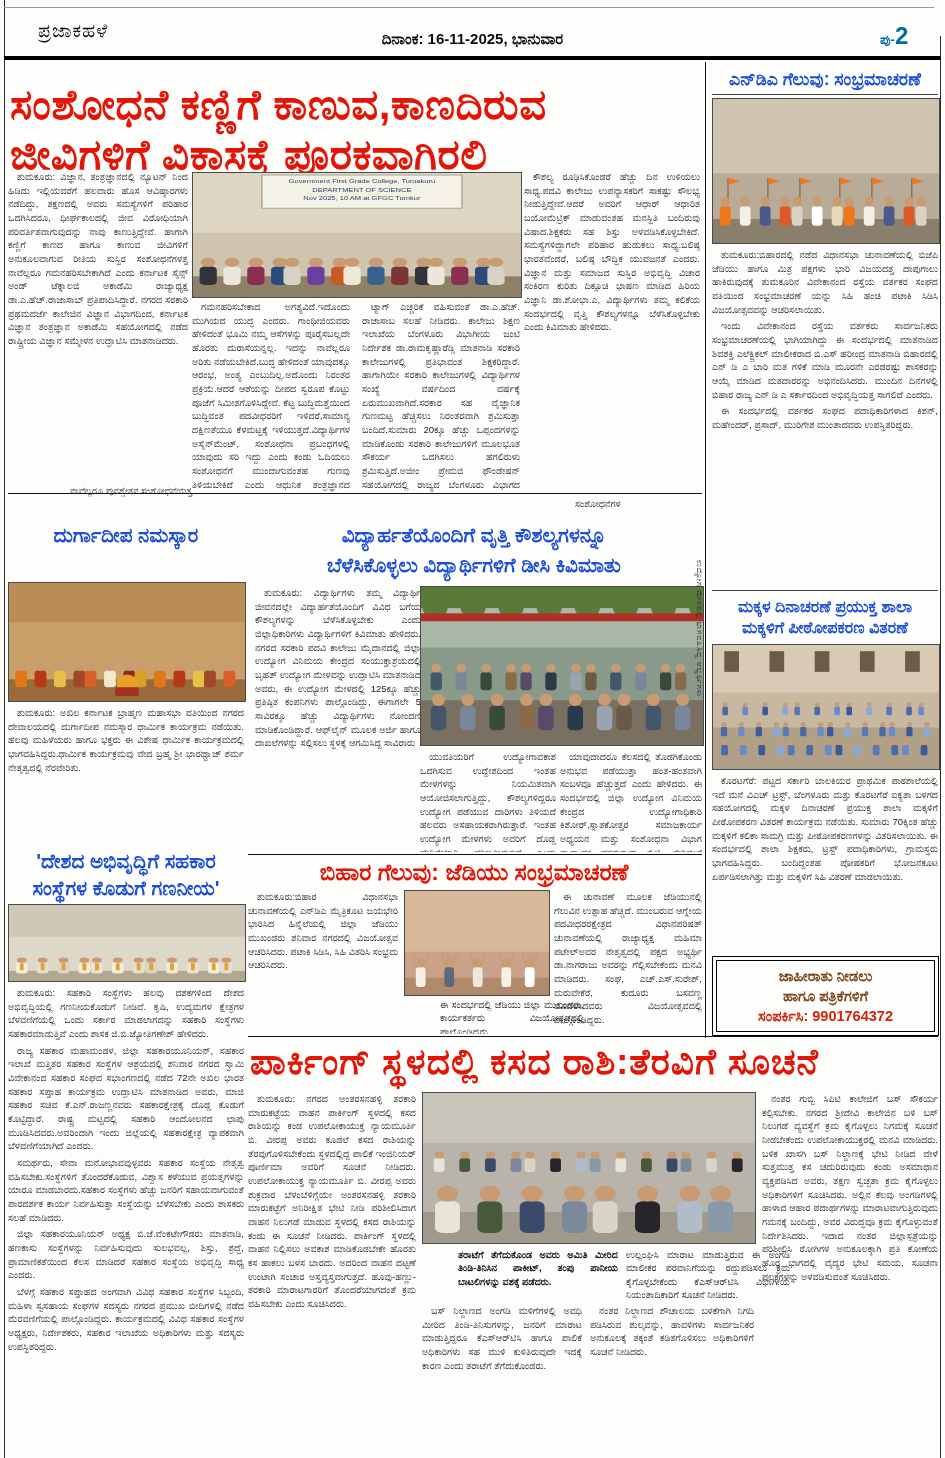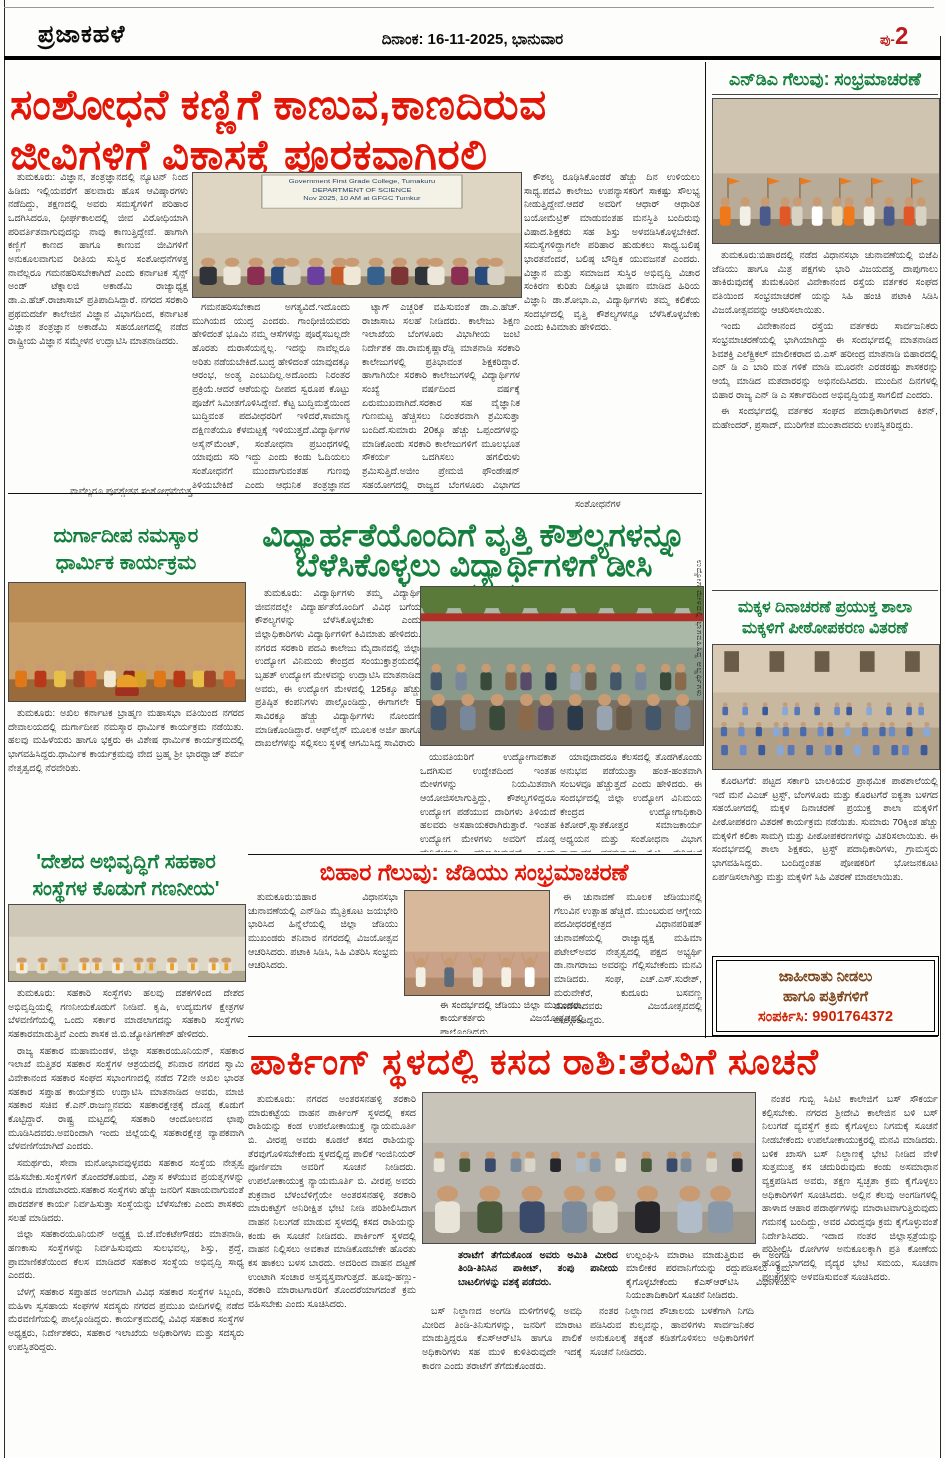--- a/index.html
+++ b/index.html
@@ -7,28 +7,28 @@
         font-family:"Liberation Sans", sans-serif;color:#1b1b1b;overflow:hidden;}
   .abs{position:absolute;}
   .rule-h{background:#111;height:1px;}
   .rule-v{background:#111;width:1px;}
   .thick{height:4px;background:#000;}
   .body-text{font-size:9.5px;line-height:1.44;text-align:justify;color:#1c1c1c;overflow:hidden;}
   .body-text p{margin:0 0 3px 0;text-indent:9px;}
   .caption{font-size:9.5px;font-weight:bold;line-height:1.42;color:#101010;overflow:hidden;text-align:justify;margin-left:36px;}
   .photo{border:1px solid #4a4a4a;background:#c8c2b4;overflow:hidden;}
   .hl-red{color:#e31507;font-weight:800;}
-  .hl-black{color:#15803d;font-weight:800;}
+  .hl-black{color:#1d4ed8;font-weight:800;}
   .center{text-align:center;}
-  .masthead-title{font-size:24px;font-weight:700;color:#0c0c0c;letter-spacing:1px;}
+  .masthead-title{font-size:19px;font-weight:400;color:#0c0c0c;letter-spacing:1px;}
   .masthead-date{font-size:15px;font-weight:700;color:#0c0c0c;}
-  .masthead-page{font-size:13px;font-weight:700;color:#b91c1c;}
+  .masthead-page{font-size:13px;font-weight:700;color:#0369a1;}
   .masthead-page b{font-size:24px;}
   .main-headline{font-size:42px;line-height:50px;letter-spacing:0.5px;}
-  .sub-headline-lg{font-size:32px;line-height:30px;}
+  .sub-headline-lg{font-size:20px;line-height:30px;}
   .sub-headline-md{font-size:20px;line-height:27px;}
   .sub-headline-sm{font-size:16px;line-height:21px;}
   .parking-headline{font-size:36px;line-height:44px;letter-spacing:1px;}
   .bihar-headline{font-size:23px;line-height:28px;}
   .nda-headline{font-size:17.5px;line-height:26px;}
   .tail-text{font-size:9.5px;color:#1c1c1c;white-space:nowrap;overflow:hidden;}
   .vtext{writing-mode:vertical-rl;font-size:7.5px;color:#222;overflow:hidden;letter-spacing:1px;}
   .ad-outer{border:1.5px solid #000;padding:3px;}
   .ad-inner{border:1px solid #000;height:100%;box-sizing:border-box;display:flex;flex-direction:column;
             justify-content:center;gap:3px;text-align:center;}
@@ -112,21 +112,20 @@
   <div class="abs body-text" style="left:524px;top:170px;width:176px;height:322px;">
     <p>ಕೌಶಲ್ಯ ರೂಢಿಸಿಕೊಂಡರೆ ಹೆಚ್ಚು ದಿನ ಉಳಿಯಲು ಸಾಧ್ಯ.ಪದವಿ ಕಾಲೇಜು ಉಪನ್ಯಾಸಕರಿಗೆ ಸಾಕಷ್ಟು ಸೌಲಭ್ಯ ನೀಡುತ್ತಿದ್ದೇವೆ.ಆದರೆ ಅವರಿಗೆ ಆಧಾರ್ ಆಧಾರಿತ ಬಯೋಮೆಟ್ರಿಕ್ ಮಾಡುವಂತಹ ಮನಸ್ಥಿತಿ ಬಂದಿರುವು ವಿಷಾದ.ಶಿಕ್ಷಕರು ಸಹ ಶಿಸ್ತು ಅಳವಡಿಸಿಕೊಳ್ಳಬೇಕಿದೆ. ಸಮಸ್ಯೆಗಳಿದ್ದಾಗಲೇ ಪರಿಹಾರ ಹುಡುಕಲು ಸಾಧ್ಯ.ಬಲಿಷ್ಠ ಭಾರತವೆಂದರೆ, ಬಲಿಷ್ಠ ಬೌದ್ಧಿಕ ಯುವಜನತೆ ಎಂದರು. ವಿಜ್ಞಾನ ಮತ್ತು ಸಮಾಜದ ಸುಸ್ಥಿರ ಅಭಿವೃದ್ಧಿ ವಿಚಾರ ಸಂಕಿರಣ ಕುರಿತು ದಿಕ್ಸೂಚಿ ಭಾಷಣ ಮಾಡಿದ ಹಿರಿಯ ವಿಜ್ಞಾನಿ ಡಾ.ಶೋಭಾ.ಎ, ವಿದ್ಯಾರ್ಥಿಗಳು ತಮ್ಮ ಕಲಿಕೆಯ ಸಂದರ್ಭದಲ್ಲಿ ವೃತ್ತಿ ಕೌಶಲ್ಯಗಳನ್ನೂ ಬೆಳೆಸಿಕೊಳ್ಳಬೇಕು ಎಂದು ಕಿವಿಮಾತು ಹೇಳಿದರು.</p>
   </div>
 
   <div class="abs rule-h" style="left:8px;top:493px;width:694px;"></div>
   <div class="abs tail-text" style="left:70px;top:485px;width:220px;">ನಾವೆಲ್ಲರೂ ಪುನಶ್ಚೇತನ ಸಂಶೋಧನೆಯತ್ತ</div>
   <div class="abs tail-text" style="left:575px;top:498px;width:120px;">ಸಂಶೋಧನೆಗಳ</div>
 
   <div class="abs hl-black sub-headline-md center" style="left:8px;top:522px;width:236px;">
     <div>ದುರ್ಗಾದೀಪ ನಮಸ್ಕಾರ</div>
-    <div>ಧಾರ್ಮಿಕ ಕಾರ್ಯಕ್ರಮ</div>
   </div>
   <div class="abs photo" style="left:8px;top:582px;width:236px;height:118px;">
       <svg viewBox="0 0 200 120" preserveAspectRatio="none" style="width: 100%; height: 100%; display: block;">
         <rect x="0" y="0" width="200" height="120" fill="#caa06a"></rect>
         <rect x="0" y="0" width="200" height="40" fill="#b98d55"></rect>
         <rect x="0" y="98" width="200" height="120" fill="#9a6a3a"></rect>
         <rect x="5.23076923076923" y="89" width="10" height="17" rx="3" fill="#e07818"></rect>
         <circle cx="10.23076923076923" cy="85" r="4.2" fill="#c99b72"></circle>
         <rect x="21.692307692307693" y="89" width="10" height="17" rx="3" fill="#b83818"></rect>
         <circle cx="26.692307692307693" cy="85" r="4.2" fill="#c99b72"></circle>

